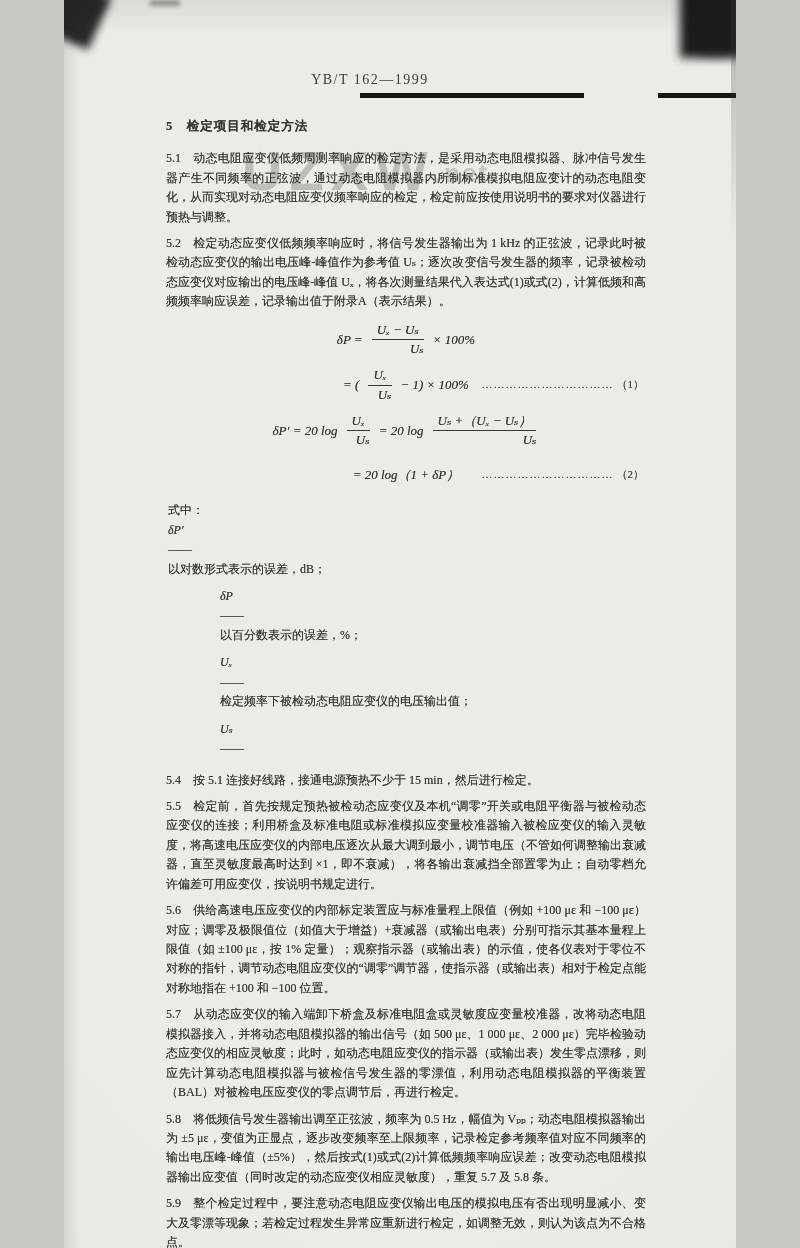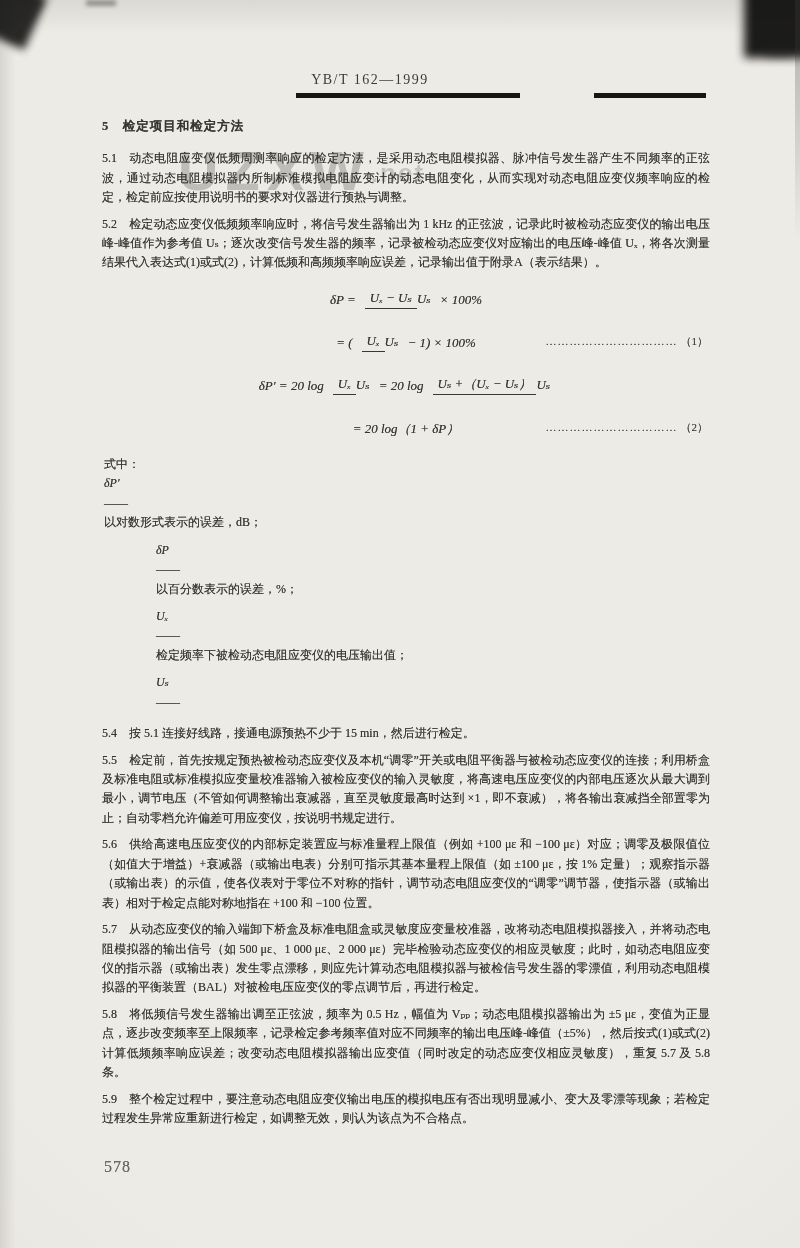--- a/index.html
+++ b/index.html
@@ -1,18 +1,18 @@
 <!DOCTYPE html>
 <html lang="zh"><head>
 <meta charset="utf-8">
 <style>
   html,body{margin:0;padding:0;background:#c9c7c2;}
   .page{
     position:relative;
-    width:800px;height:1248px;
+    width:672px;height:1248px;
     margin:0 auto;
     overflow:hidden;
     background:
       linear-gradient(90deg, rgba(120,116,108,.18) 0, rgba(120,116,108,0) 16px),
       linear-gradient(180deg, rgba(110,106,100,.14) 0, rgba(110,106,100,0) 34px),
       radial-gradient(125% 105% at 50% 42%, #edebe6 55%, #e4e1db 100%);
     font-family:"Liberation Serif","DejaVu Serif",serif;
     color:#38362f;
   }
   
@@ -51,21 +51,21 @@
   }
   .sec-title{margin:0 0 13px;font-size:12.5px;font-weight:bold;letter-spacing:1px;}
   .para{margin:0 0 7px;text-align:justify;}
   .pnum{margin-right:12px;}
   
   .formulas{margin:8px 0 10px;}
   .formula-line{
     position:relative;display:flex;align-items:center;justify-content:center;
     gap:6px;min-height:33px;margin:10px 0;font-size:13px;font-style:italic;
   }
-  .frac{display:inline-flex;flex-direction:row;align-items:flex-start;vertical-align:middle;margin:0 3px;line-height:1.25;}
+  .frac{display:inline-flex;flex-direction:column;align-items:flex-end;vertical-align:middle;margin:0 3px;line-height:1.25;}
   .fnum{border-bottom:1.3px solid #3a3834;padding:0 5px 1px;}
   .fden{padding-top:1px;}
   .eq-right{
     position:absolute;right:2px;top:50%;transform:translateY(-50%);
     display:flex;align-items:center;gap:3px;font-style:normal;font-size:11px;color:#47453f;
   }
   .leader{letter-spacing:1px;}
   
   .where{margin:4px 0 12px;}
   .where-line{display:flex;align-items:baseline;margin-bottom:8px;flex-direction:column;}

